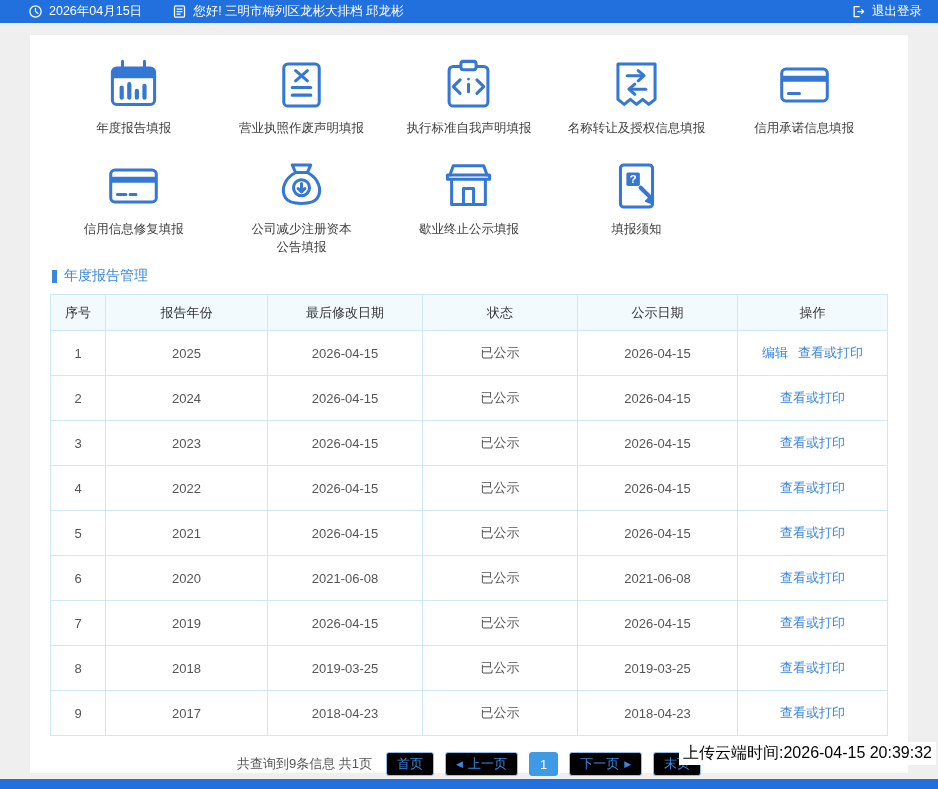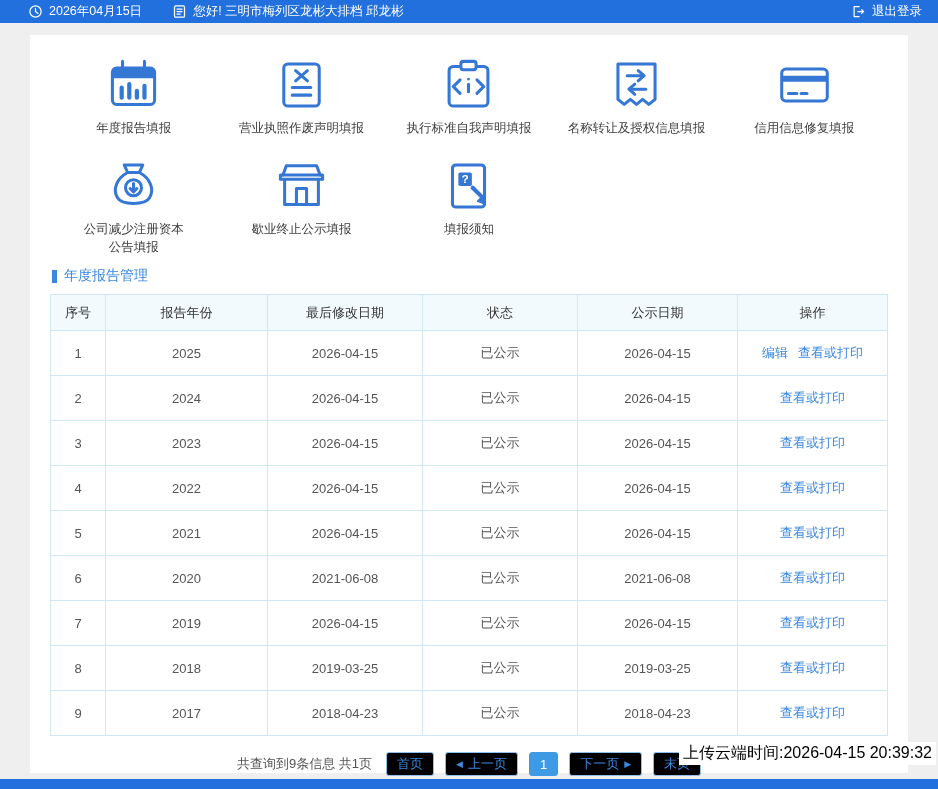--- a/index.html
+++ b/index.html
@@ -165,20 +165,30 @@
             <path d="M10 7h44v42l-7.4 6-7.3-6-7.3 6-7.3-6-7.3 6-7.4-6z"></path>
             <path d="M21 21h18"></path>
             <path d="M34 15l7 6-7 6"></path>
             <path d="M43 37H25"></path>
             <path d="M30 31l-7 6 7 6"></path>
           </svg>
         </span>
     <span class="menu-label">名称转让及授权信息填报</span>
   </div>
 
+  <div class="menu-item">
+    <span class="menu-icon">
+          <svg viewBox="0 0 64 64" fill="none" stroke="currentColor" stroke-width="3.6" stroke-linecap="round" stroke-linejoin="round">
+            <rect x="5" y="13" width="54" height="38" rx="5"></rect>
+            <path d="M6 21h52v7H6z" fill="currentColor" stroke="none"></path>
+            <path d="M13 42h13"></path>
+          </svg>
+        </span>
+    <span class="menu-label">信用承诺信息填报</span>
+  </div>
 
   <div class="menu-item">
     <span class="menu-icon">
           <svg viewBox="0 0 64 64" fill="none" stroke="currentColor" stroke-width="3.6" stroke-linecap="round" stroke-linejoin="round">
             <rect x="5" y="13" width="54" height="38" rx="5"></rect>
             <path d="M6 21h52v7H6z" fill="currentColor" stroke="none"></path>
             <path d="M13 42h10M28 42h7"></path>
           </svg>
         </span>
     <span class="menu-label">信用信息修复填报</span>

